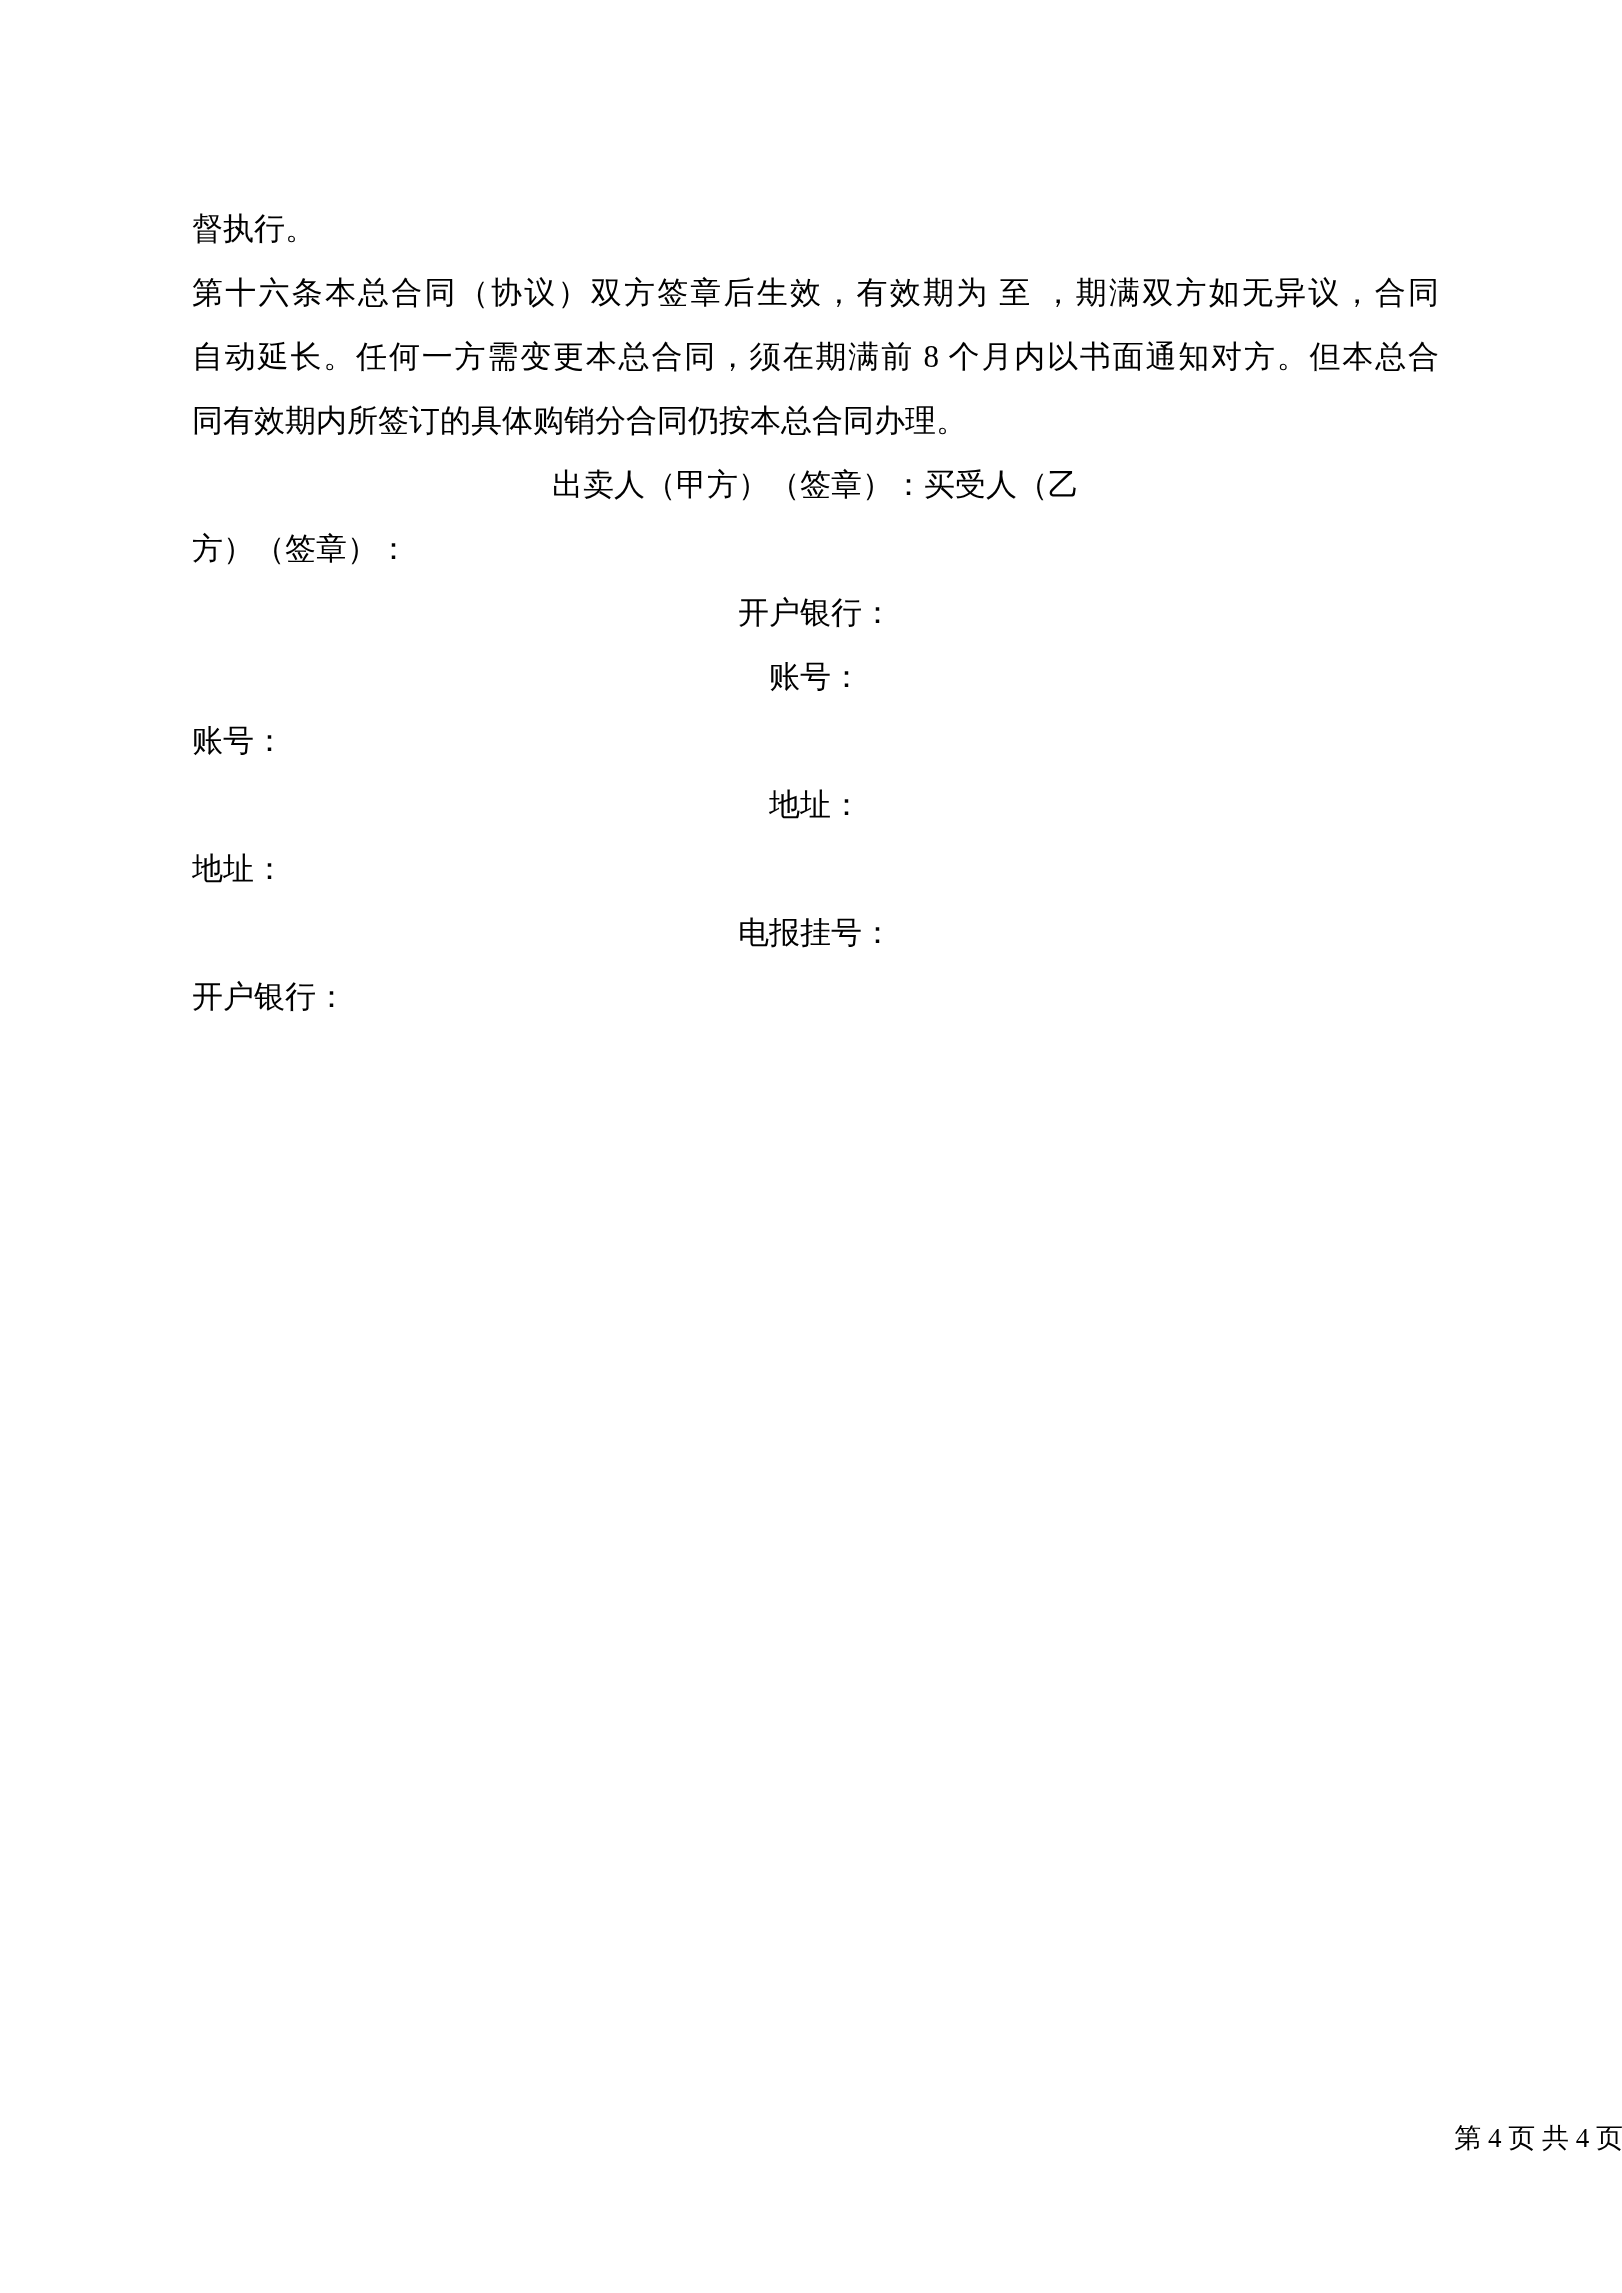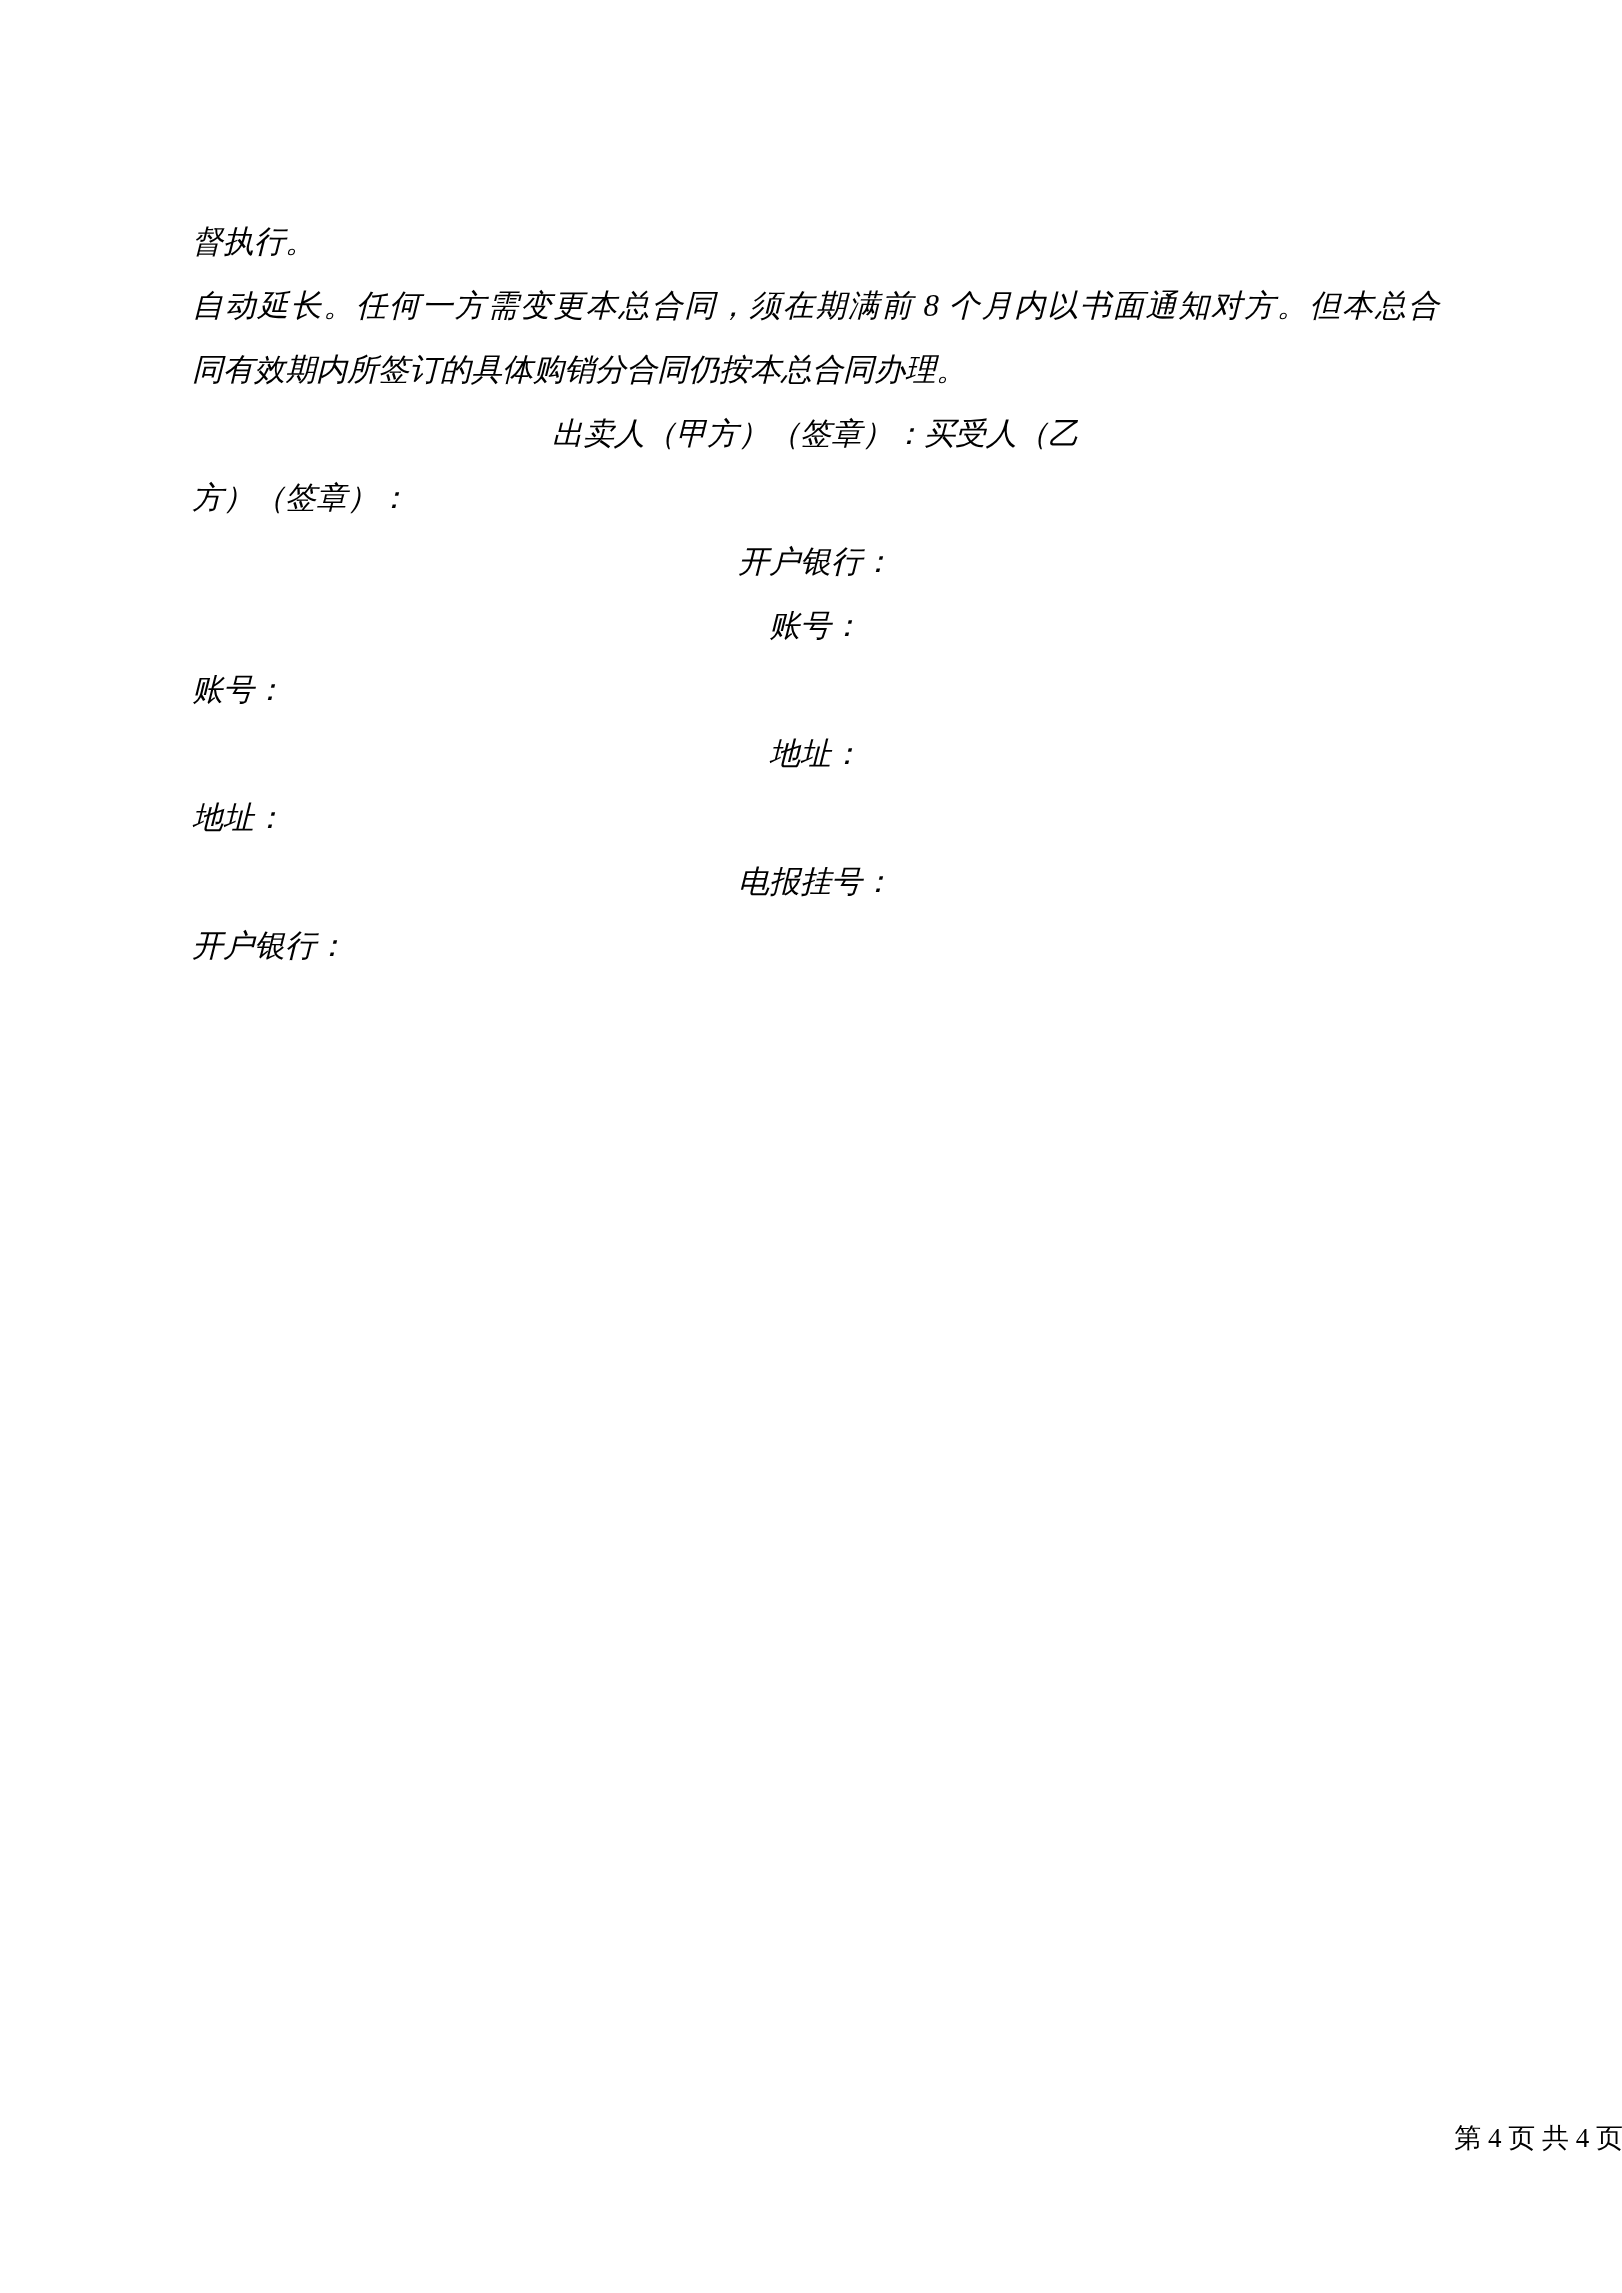--- a/index.html
+++ b/index.html
@@ -12,23 +12,22 @@
     width: 1623px;
     height: 2294px;
     background: #ffffff;
     color: #000000;
     font-family: "Liberation Serif", "DejaVu Serif", serif;
     overflow: hidden;
   }
   .content {
     position: absolute;
     left: 192px;
-    top: 210px;
+    top: 197px;
     width: 1247px;
-    font-style: italic;
   }
   .line {
     height: 64px;
     line-height: 64px;
     font-size: 31px;
     letter-spacing: 0;
   }
   .line.justified {
     text-align: justify;
     text-align-last: justify;
@@ -48,20 +47,21 @@
     font-size: 27px;
     line-height: 40px;
   }
 </style>
 </head>
 <body>
 
 <div class="page">
   <div class="content">
       <div class="line plain">督执行。</div>
+      <div class="line justified">第十六条本总合同（协议）双方签章后生效，有效期为 至 ，期满双方如无异议，合同</div>
       <div class="line justified">自动延长。任何一方需变更本总合同，须在期满前 8 个月内以书面通知对方。但本总合</div>
       <div class="line plain">同有效期内所签订的具体购销分合同仍按本总合同办理。</div>
       <div class="line split">
         <span>出卖人（甲方）（签章）：</span>
         <span>买受人（乙</span>
       </div>
       <div class="line plain">方）（签章）：</div>
       <div class="line distributed">
         <span>开</span>
         <span>户</span>

